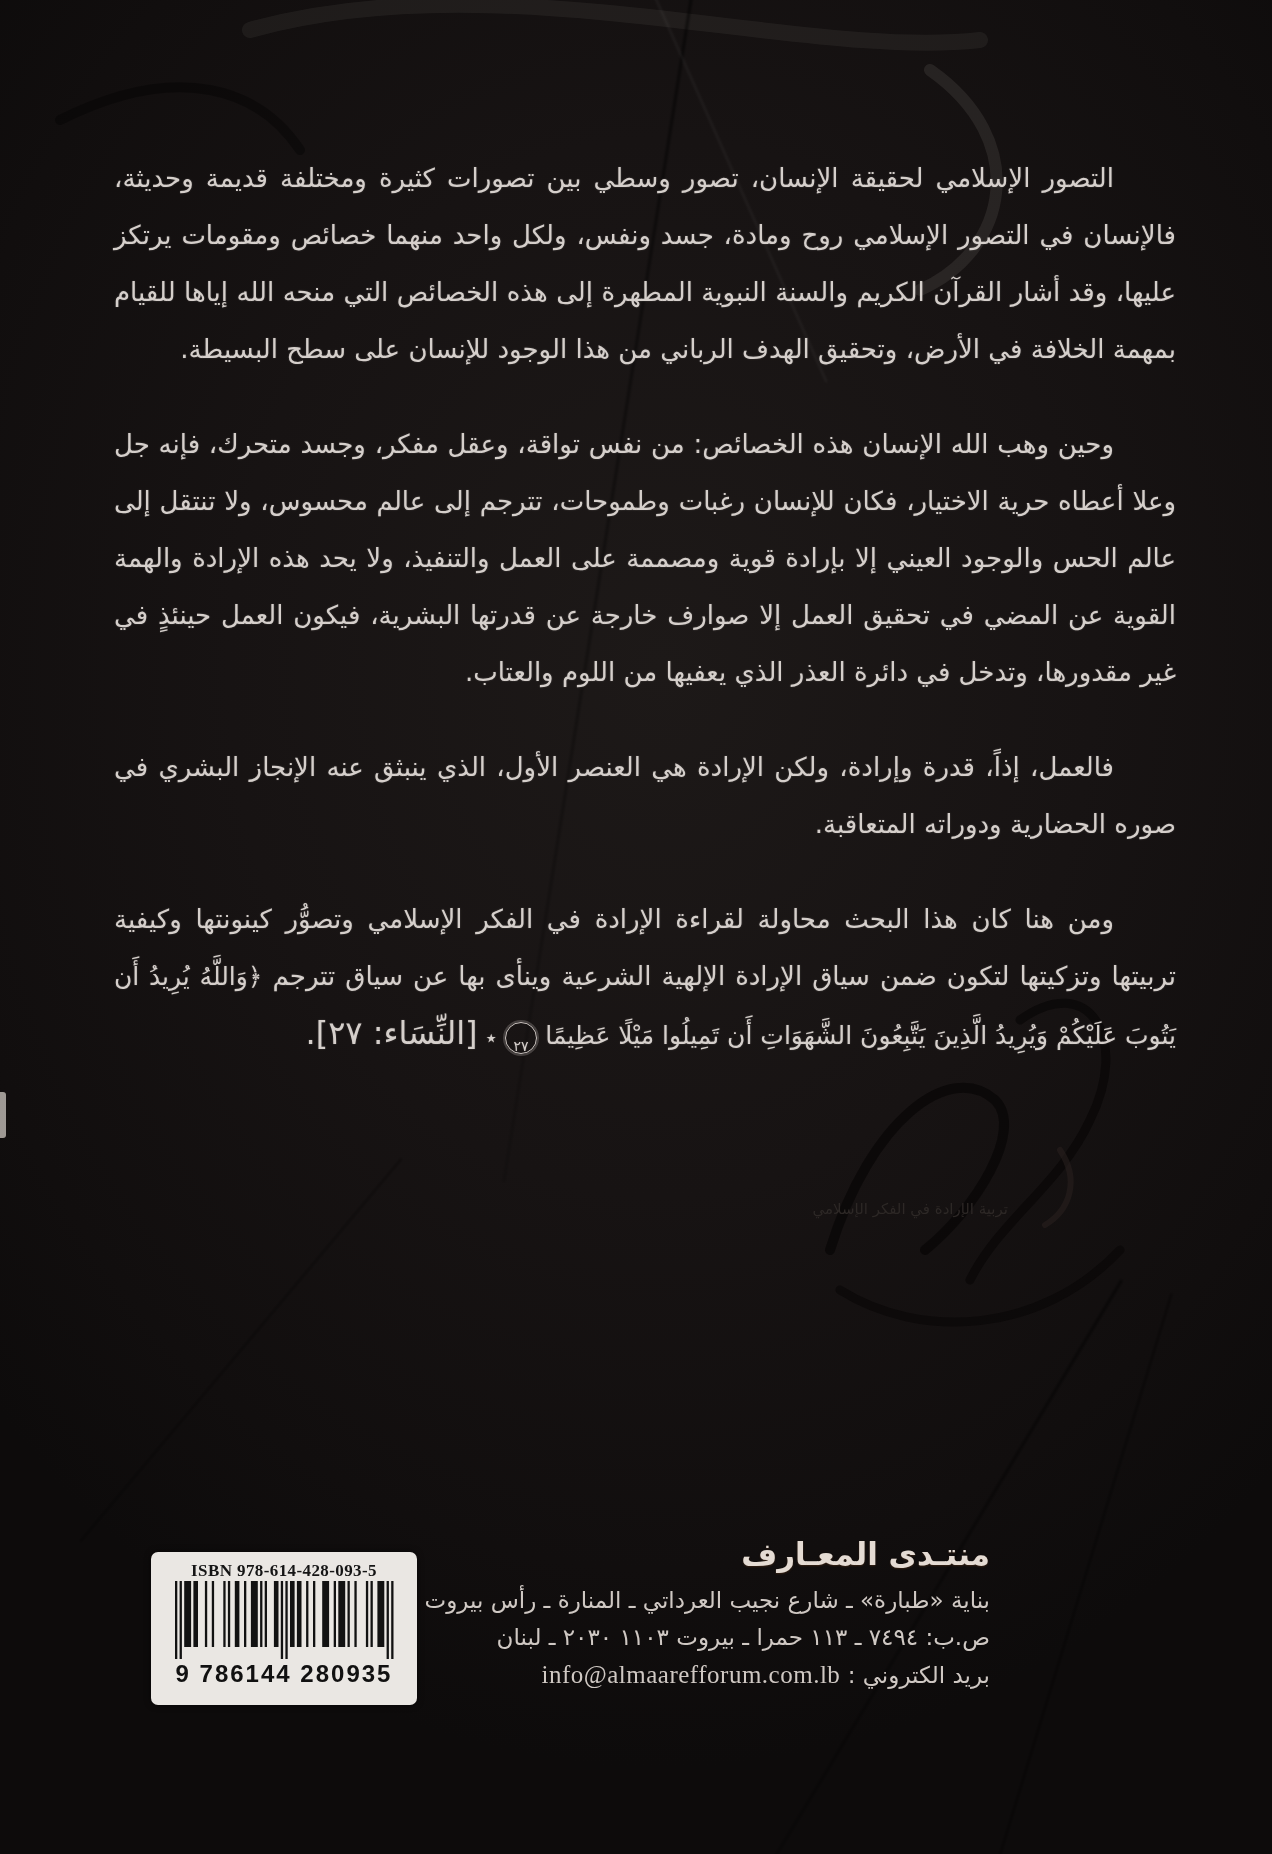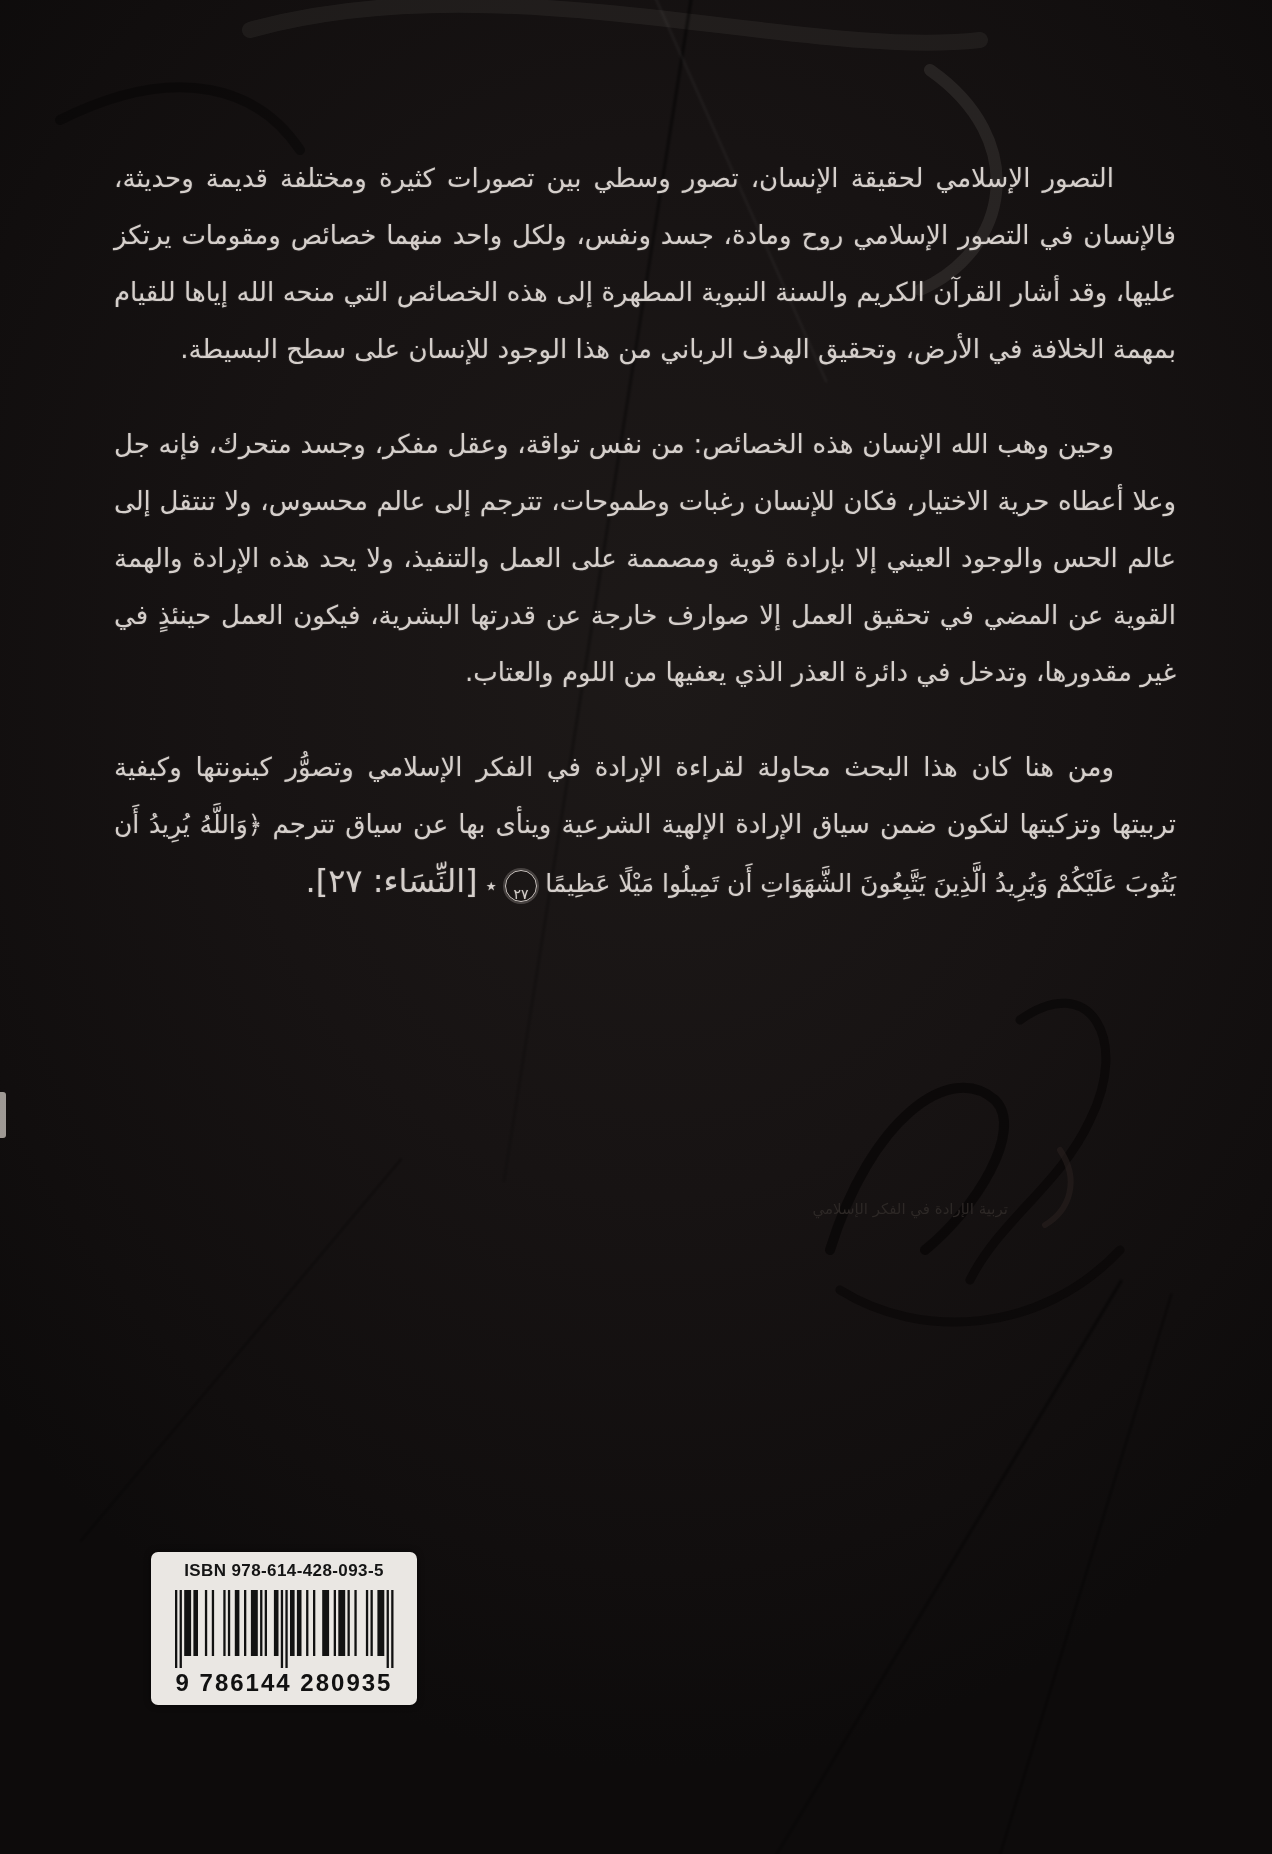--- a/index.html
+++ b/index.html
@@ -57,22 +57,22 @@
     direction:ltr;unicode-bidi:embed;font-family:"Liberation Serif","DejaVu Serif",serif;
     font-size:25px;letter-spacing:.5px;
   }
   
   .barcode-label{
     position:absolute;left:151px;top:1552px;width:266px;height:153px;
     background:#eae7e3;border-radius:7px;box-shadow:0 0 6px rgba(0,0,0,.6);
     display:flex;flex-direction:column;align-items:center;padding-top:9px;box-sizing:border-box;
   }
   .isbn-text{
-    font-family:Liberation Sans, sans-serif;font-weight:bold;
-    font-size:17px;color:#151515;letter-spacing:.4px;margin-bottom:9px;white-space:nowrap;
+    font-family:Liberation Serif, serif;font-weight:bold;
+    font-size:17px;color:#151515;letter-spacing:.4px;margin-bottom:0;white-space:nowrap;
   }
   .bars{display:block;}
   .barcode-digits{
     font-family:"Liberation Sans","DejaVu Sans",sans-serif;font-size:24px;font-weight:bold;
     color:#111;letter-spacing:2px;margin-top:1px;white-space:nowrap;
   }
 </style>
 </head>
 <body>
 
@@ -94,33 +94,43 @@
   <div class="crease c1"></div>
   <div class="crease c2"></div>
   <div class="crease c3"></div>
   <div class="crease c4"></div>
   <div class="crease c5"></div>
   <div class="edge-mark"></div>
 
   <main class="text-block">
     <p class="para">التصور الإسلامي لحقيقة الإنسان، تصور وسطي بين تصورات كثيرة ومختلفة قديمة وحديثة، فالإنسان في التصور الإسلامي روح ومادة، جسد ونفس، ولكل واحد منهما خصائص ومقومات يرتكز عليها، وقد أشار القرآن الكريم والسنة النبوية المطهرة إلى هذه الخصائص التي منحه الله إياها للقيام بمهمة الخلافة في الأرض، وتحقيق الهدف الرباني من هذا الوجود للإنسان على سطح البسيطة.</p>
     <p class="para">وحين وهب الله الإنسان هذه الخصائص: من نفس تواقة، وعقل مفكر، وجسد متحرك، فإنه جل وعلا أعطاه حرية الاختيار، فكان للإنسان رغبات وطموحات، تترجم إلى عالم محسوس، ولا تنتقل إلى عالم الحس والوجود العيني إلا بإرادة قوية ومصممة على العمل والتنفيذ، ولا يحد هذه الإرادة والهمة القوية عن المضي في تحقيق العمل إلا صوارف خارجة عن قدرتها البشرية، فيكون العمل حينئذٍ في غير مقدورها، وتدخل في دائرة العذر الذي يعفيها من اللوم والعتاب.</p>
+    <p class="para">فالعمل، إذاً، قدرة وإرادة، ولكن الإرادة هي العنصر الأول، الذي ينبثق عنه الإنجاز البشري في صوره الحضارية ودوراته المتعاقبة.</p>
     <p class="para">
       <span>ومن هنا كان هذا البحث محاولة لقراءة الإرادة في الفكر الإسلامي وتصوُّر كينونتها وكيفية تربيتها وتزكيتها لتكون ضمن سياق الإرادة الإلهية الشرعية وينأى بها عن سياق تترجم</span>
       <span class="quran">﴿وَاللَّهُ يُرِيدُ أَن يَتُوبَ عَلَيْكُمْ وَيُرِيدُ الَّذِينَ يَتَّبِعُونَ الشَّهَوَاتِ أَن تَمِيلُوا مَيْلًا عَظِيمًا</span>
       <span class="medallion">
           <span>٢٧</span>
         </span>
       <span class="orn">٭</span>
       <span class="ref">[النِّسَاء: ٢٧].</span>
     </p>
   </main>
 
   <div class="watermark-caption">تربية الإرادة في الفكر الإسلامي</div>
 
+  <div class="publisher">
+    <div class="name">منتـدى المعـارف</div>
+    <div class="pub-line">بناية «طبارة» ـ شارع نجيب العرداتي ـ المنارة ـ رأس بيروت</div>
+    <div class="pub-line">ص.ب: ٧٤٩٤ ـ ١١٣ حمرا ـ بيروت ١١٠٣ ٢٠٣٠ ـ لبنان</div>
+    <div class="pub-line">
+      <span>بريد الكتروني :</span>
+      <span class="email-addr">info@almaarefforum.com.lb</span>
+    </div>
+  </div>
 
   <div class="barcode-label">
     <div class="isbn-text">ISBN 978-614-428-093-5</div>
     <svg class="bars" id="barcode-bars" width="222" height="78" viewBox="0 0 222 78">
         <rect x="2.00" y="0" width="2.30" height="78" fill="#121212"></rect>
         <rect x="6.60" y="0" width="2.30" height="78" fill="#121212"></rect>
         <rect x="11.20" y="0" width="6.90" height="66" fill="#121212"></rect>
         <rect x="20.40" y="0" width="4.60" height="66" fill="#121212"></rect>
         <rect x="31.90" y="0" width="2.30" height="66" fill="#121212"></rect>
         <rect x="38.80" y="0" width="2.30" height="66" fill="#121212"></rect>

